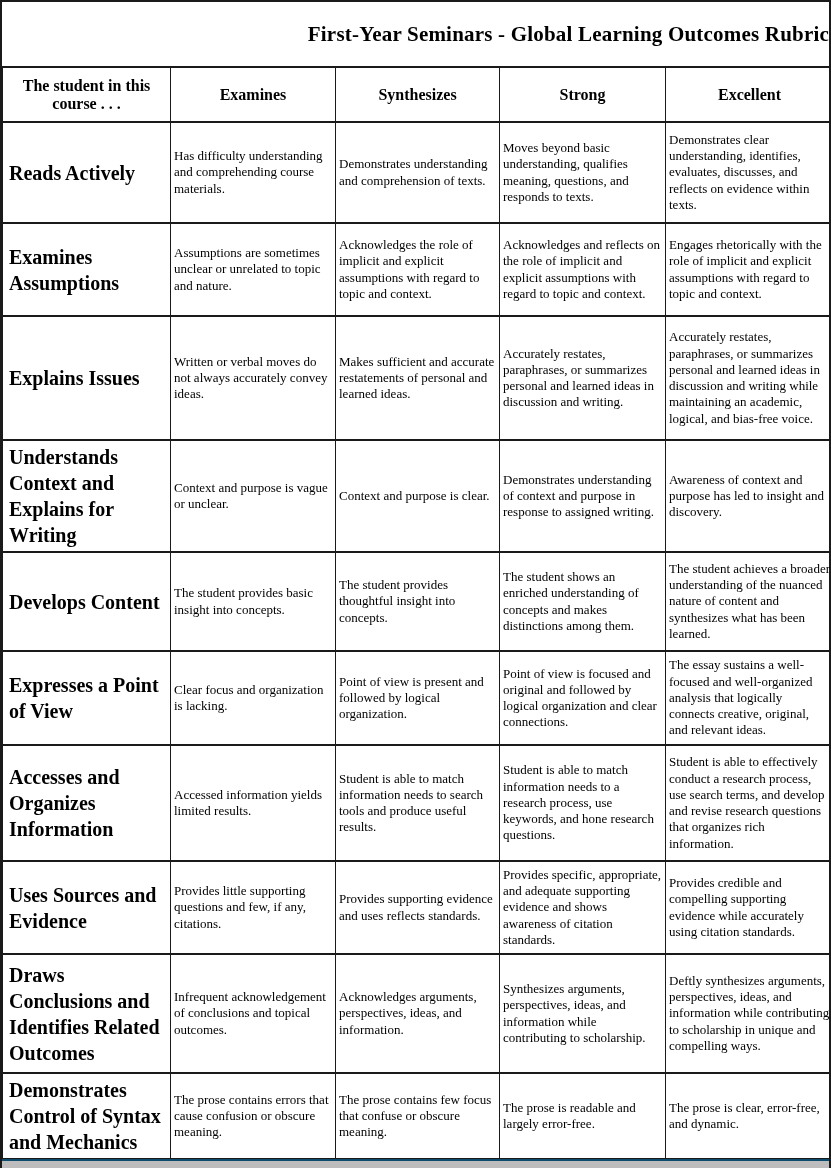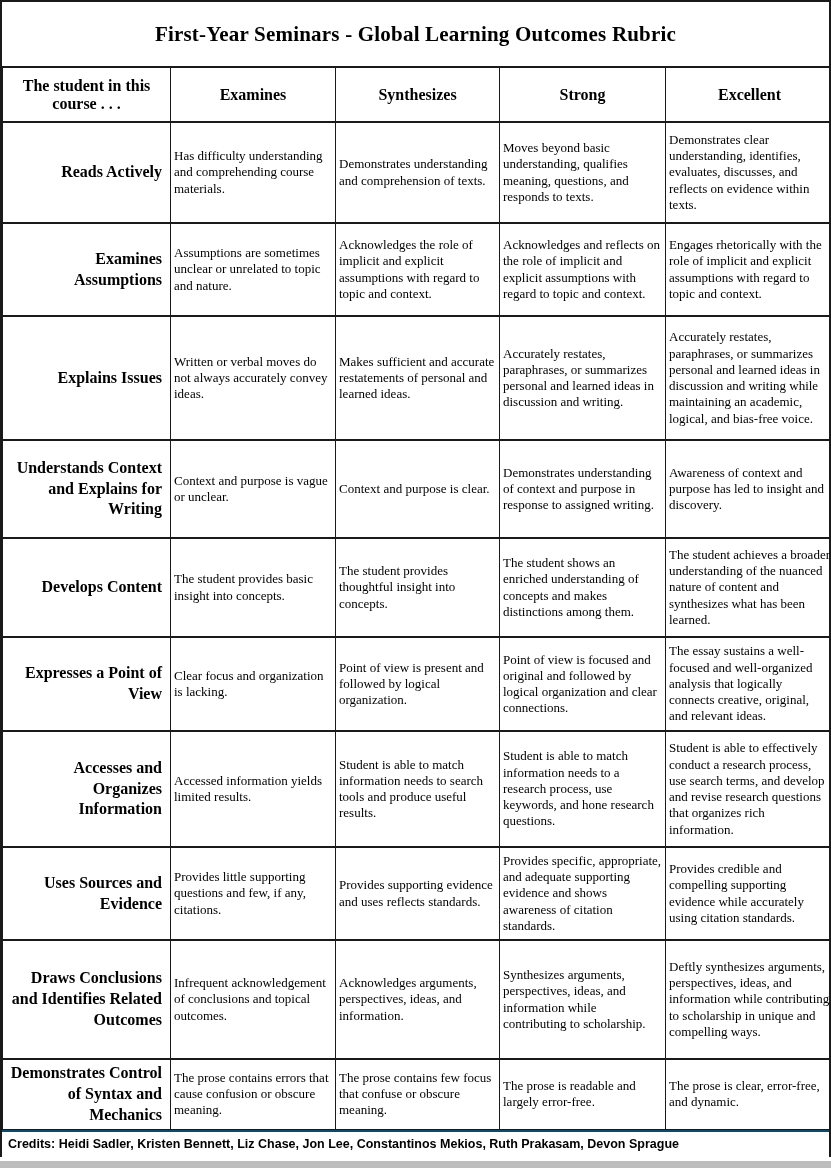--- a/index.html
+++ b/index.html
@@ -17,21 +17,21 @@
   }
   .doc {
     width: 831px;
     border: 2px solid #1a1a1a;
     border-bottom: none;
   }
   .title-bar {
     height: 64px;
     display: flex;
     align-items: center;
-    justify-content: center;
+    justify-content: flex-end;
   }
   .title-bar h1 {
     font-size: 21px;
     font-weight: bold;
     letter-spacing: 0.2px;
   }
   table.rubric {
     width: 100%;
     border-collapse: collapse;
     table-layout: fixed;
@@ -48,23 +48,23 @@
     padding: 3px 3px;
   }
   table.rubric thead th {
     height: 55px;
     font-size: 16px;
     font-weight: bold;
     text-align: center;
     padding: 4px 10px;
   }
   table.rubric tbody th.criterion {
-    font-size: 16px;
+    font-size: 20px;
     font-weight: bold;
-    text-align: right;
+    text-align: left;
     padding-left: 6px;
     padding-right: 8px;
     line-height: 1.3;
   }
   table.rubric tbody td {
     font-size: 13px;
     line-height: 1.25;
     text-align: left;
   }
   

